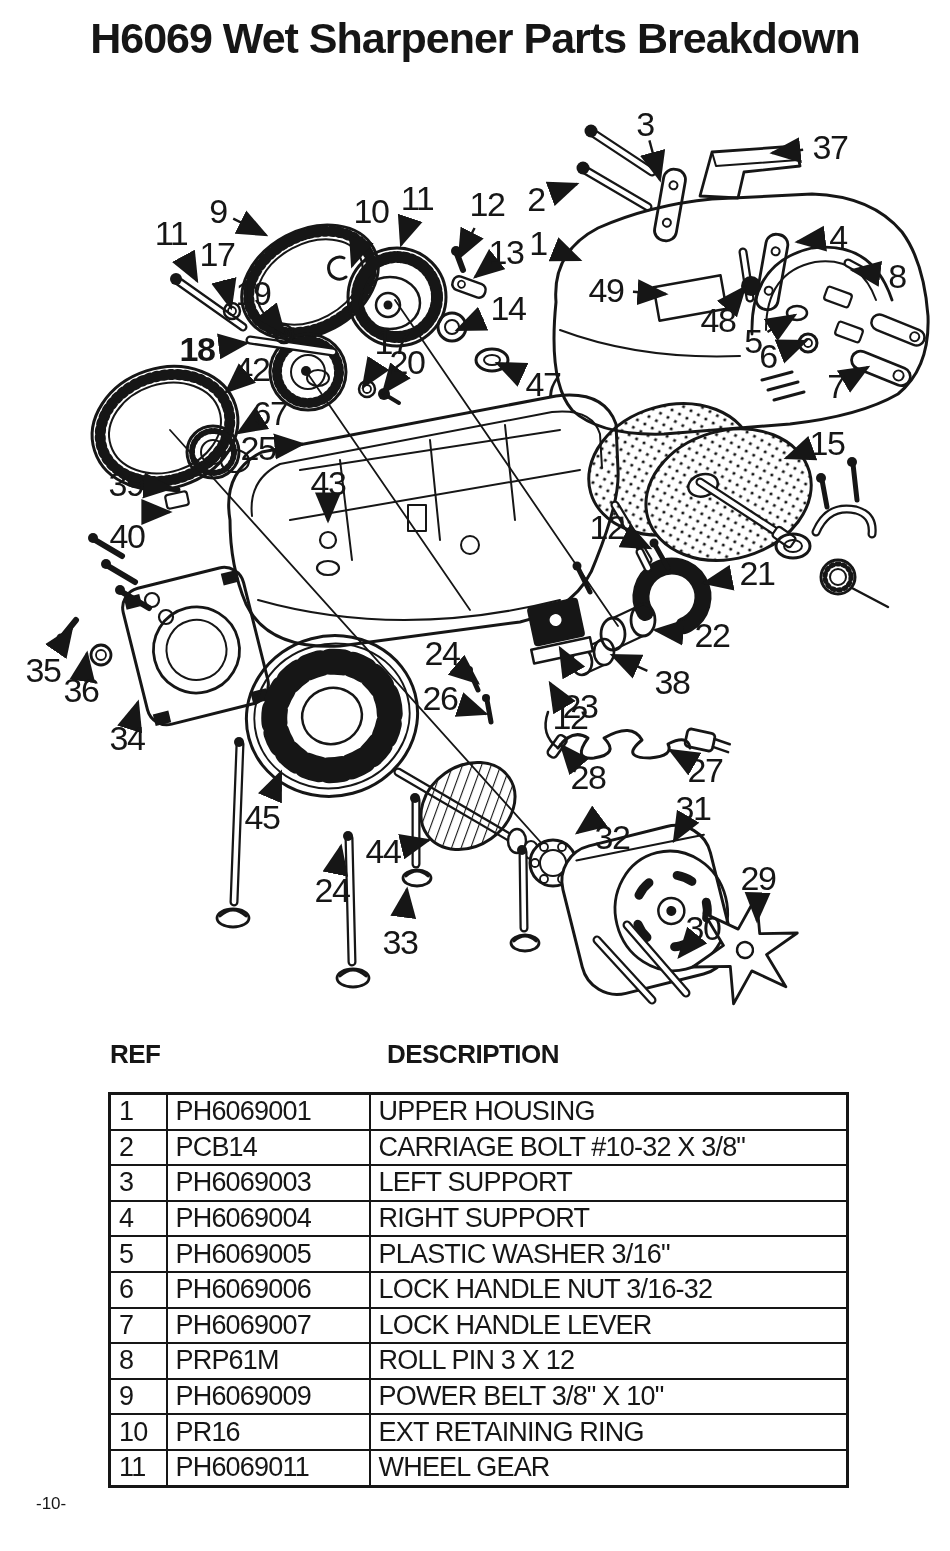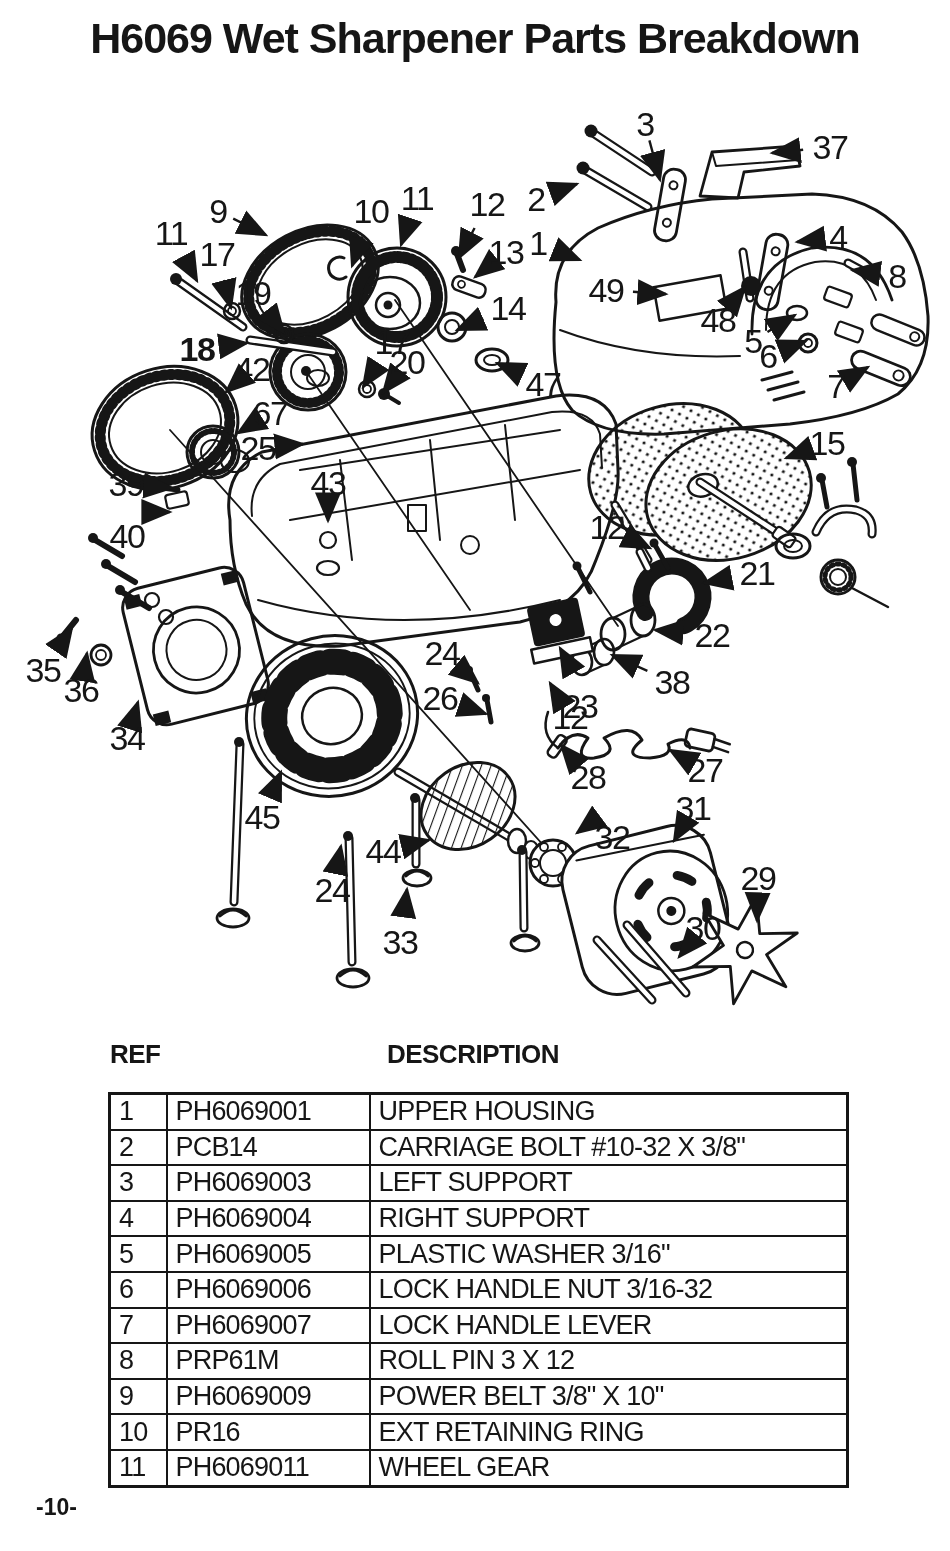--- a/index.html
+++ b/index.html
@@ -15,21 +15,21 @@
          font-weight:bold;font-size:26px;letter-spacing:-0.5px;}
   .thead .h-ref{width:57px;padding-left:2px;}
   .thead .h-part{width:203px;text-align:center;}
   .thead .h-desc{flex:1;text-align:center;padding-right:70px;}
   table.parts{position:absolute;left:108px;top:1092px;width:741px;border-collapse:collapse;
               border:3px solid #161616;table-layout:fixed;}
   table.parts td{border:2px solid #161616;height:33.6px;font-size:27px;letter-spacing:-0.8px;
                  padding:0 0 0 8px;white-space:nowrap;overflow:hidden;}
   td.c-part{padding-left:20px;}
   td.c-desc{padding-left:15px;}
-  .footer-left{position:absolute;left:36px;top:1494px;font-size:23px;font-weight:bold;}
+  .footer-left{position:absolute;left:36px;top:1494px;font-size:17px;font-weight:normal;}
   .footer-right{position:absolute;right:32px;top:1494px;font-size:21px;font-weight:bold;}
   
   .ink{stroke:#161616;fill:none;stroke-linecap:round;stroke-linejoin:round;}
   .rod{stroke:#161616;stroke-width:9;stroke-linecap:round;}
   .rod-core{stroke:#ffffff;stroke-width:4.5;stroke-linecap:round;}
 </style>
 </head>
 <body>
 
 <div class="page">

